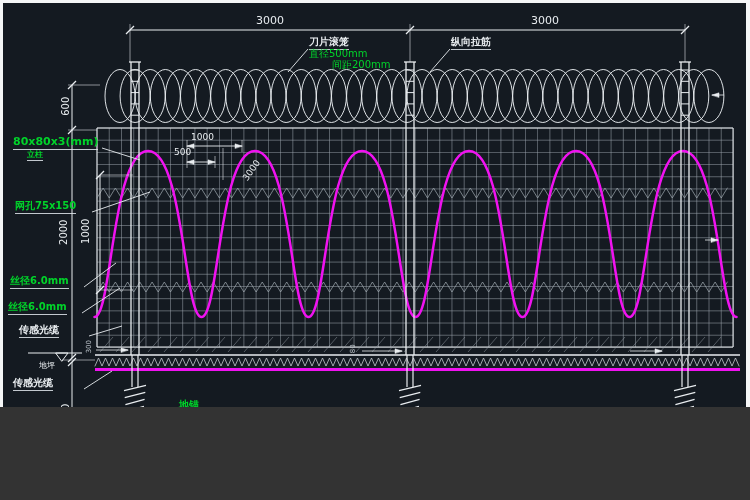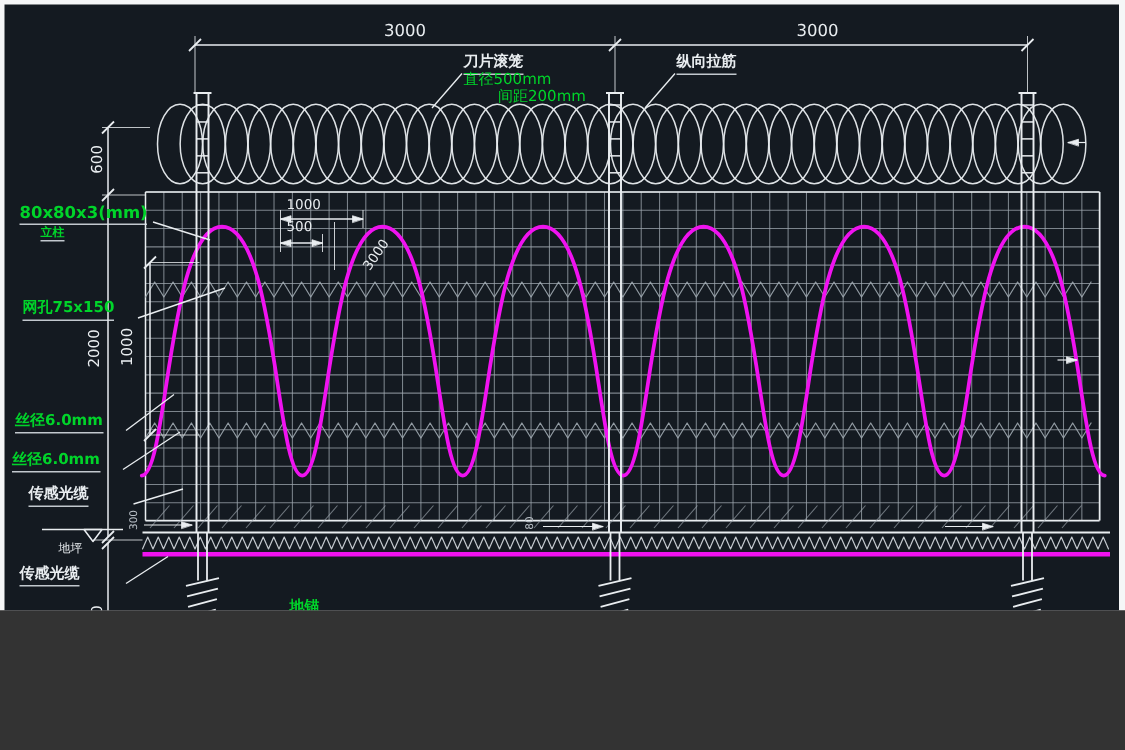--- a/index.html
+++ b/index.html
@@ -343,25 +343,25 @@
   <div class="lbl wt f10 ul" style="left:451px;top:37px;">纵向拉筋</div>
 
   <div class="lbl gn f8 ul" style="left:27px;top:121px;">立柱</div>
   <div class="lbl gn f11 ul" style="left:13px;top:136px;">80x80x3(mm)</div>
   <div class="lbl gn f10 ul" style="left:15px;top:201px;">网孔75x150</div>
   <div class="lbl gn f10 ul" style="left:10px;top:276px;">丝径6.0mm</div>
   <div class="lbl gn f10 ul" style="left:8px;top:302px;">丝径6.0mm</div>
   <div class="lbl wt f10 ul" style="left:19px;top:325px;">传感光缆</div>
   <div class="lbl wt f8" style="left:39px;top:332px;">地坪</div>
   <div class="lbl wt f10 ul" style="left:13px;top:378px;">传感光缆</div>
-  <div class="lbl gn f10 ul" style="left:179px;top:400px;margin-left:14px;">地锚</div>
+  <div class="lbl gn f10 ul" style="left:179px;top:400px;">地锚</div>
 
   <div class="lbl wt f10 rot" style="left:50px;top:101px;width:32px;">600</div>
   <div class="lbl wt f10 rot" style="left:46px;top:227px;width:36px;">2000</div>
   <div class="lbl wt f10 rot" style="left:68px;top:226px;width:36px;">1000</div>
   <div class="lbl wt f10 rot" style="left:48px;top:411px;width:36px;">1800</div>
   <div class="lbl gy f7 rot" style="left:80px;top:343px;width:20px;">300</div>
   <div class="lbl gy f7 rot" style="left:345px;top:345px;width:18px;">80</div>
 
   <div class="lbl wt f9" style="left:191px;top:133px;">1000</div>
-  <div class="lbl wt f9" style="left:191px;top:148px;">500</div>
+  <div class="lbl wt f9" style="left:174px;top:148px;">500</div>
   <div class="lbl wt f9 diag" style="left:232px;top:166px;width:40px;">3000</div>
 </div>
 
 </body></html>

